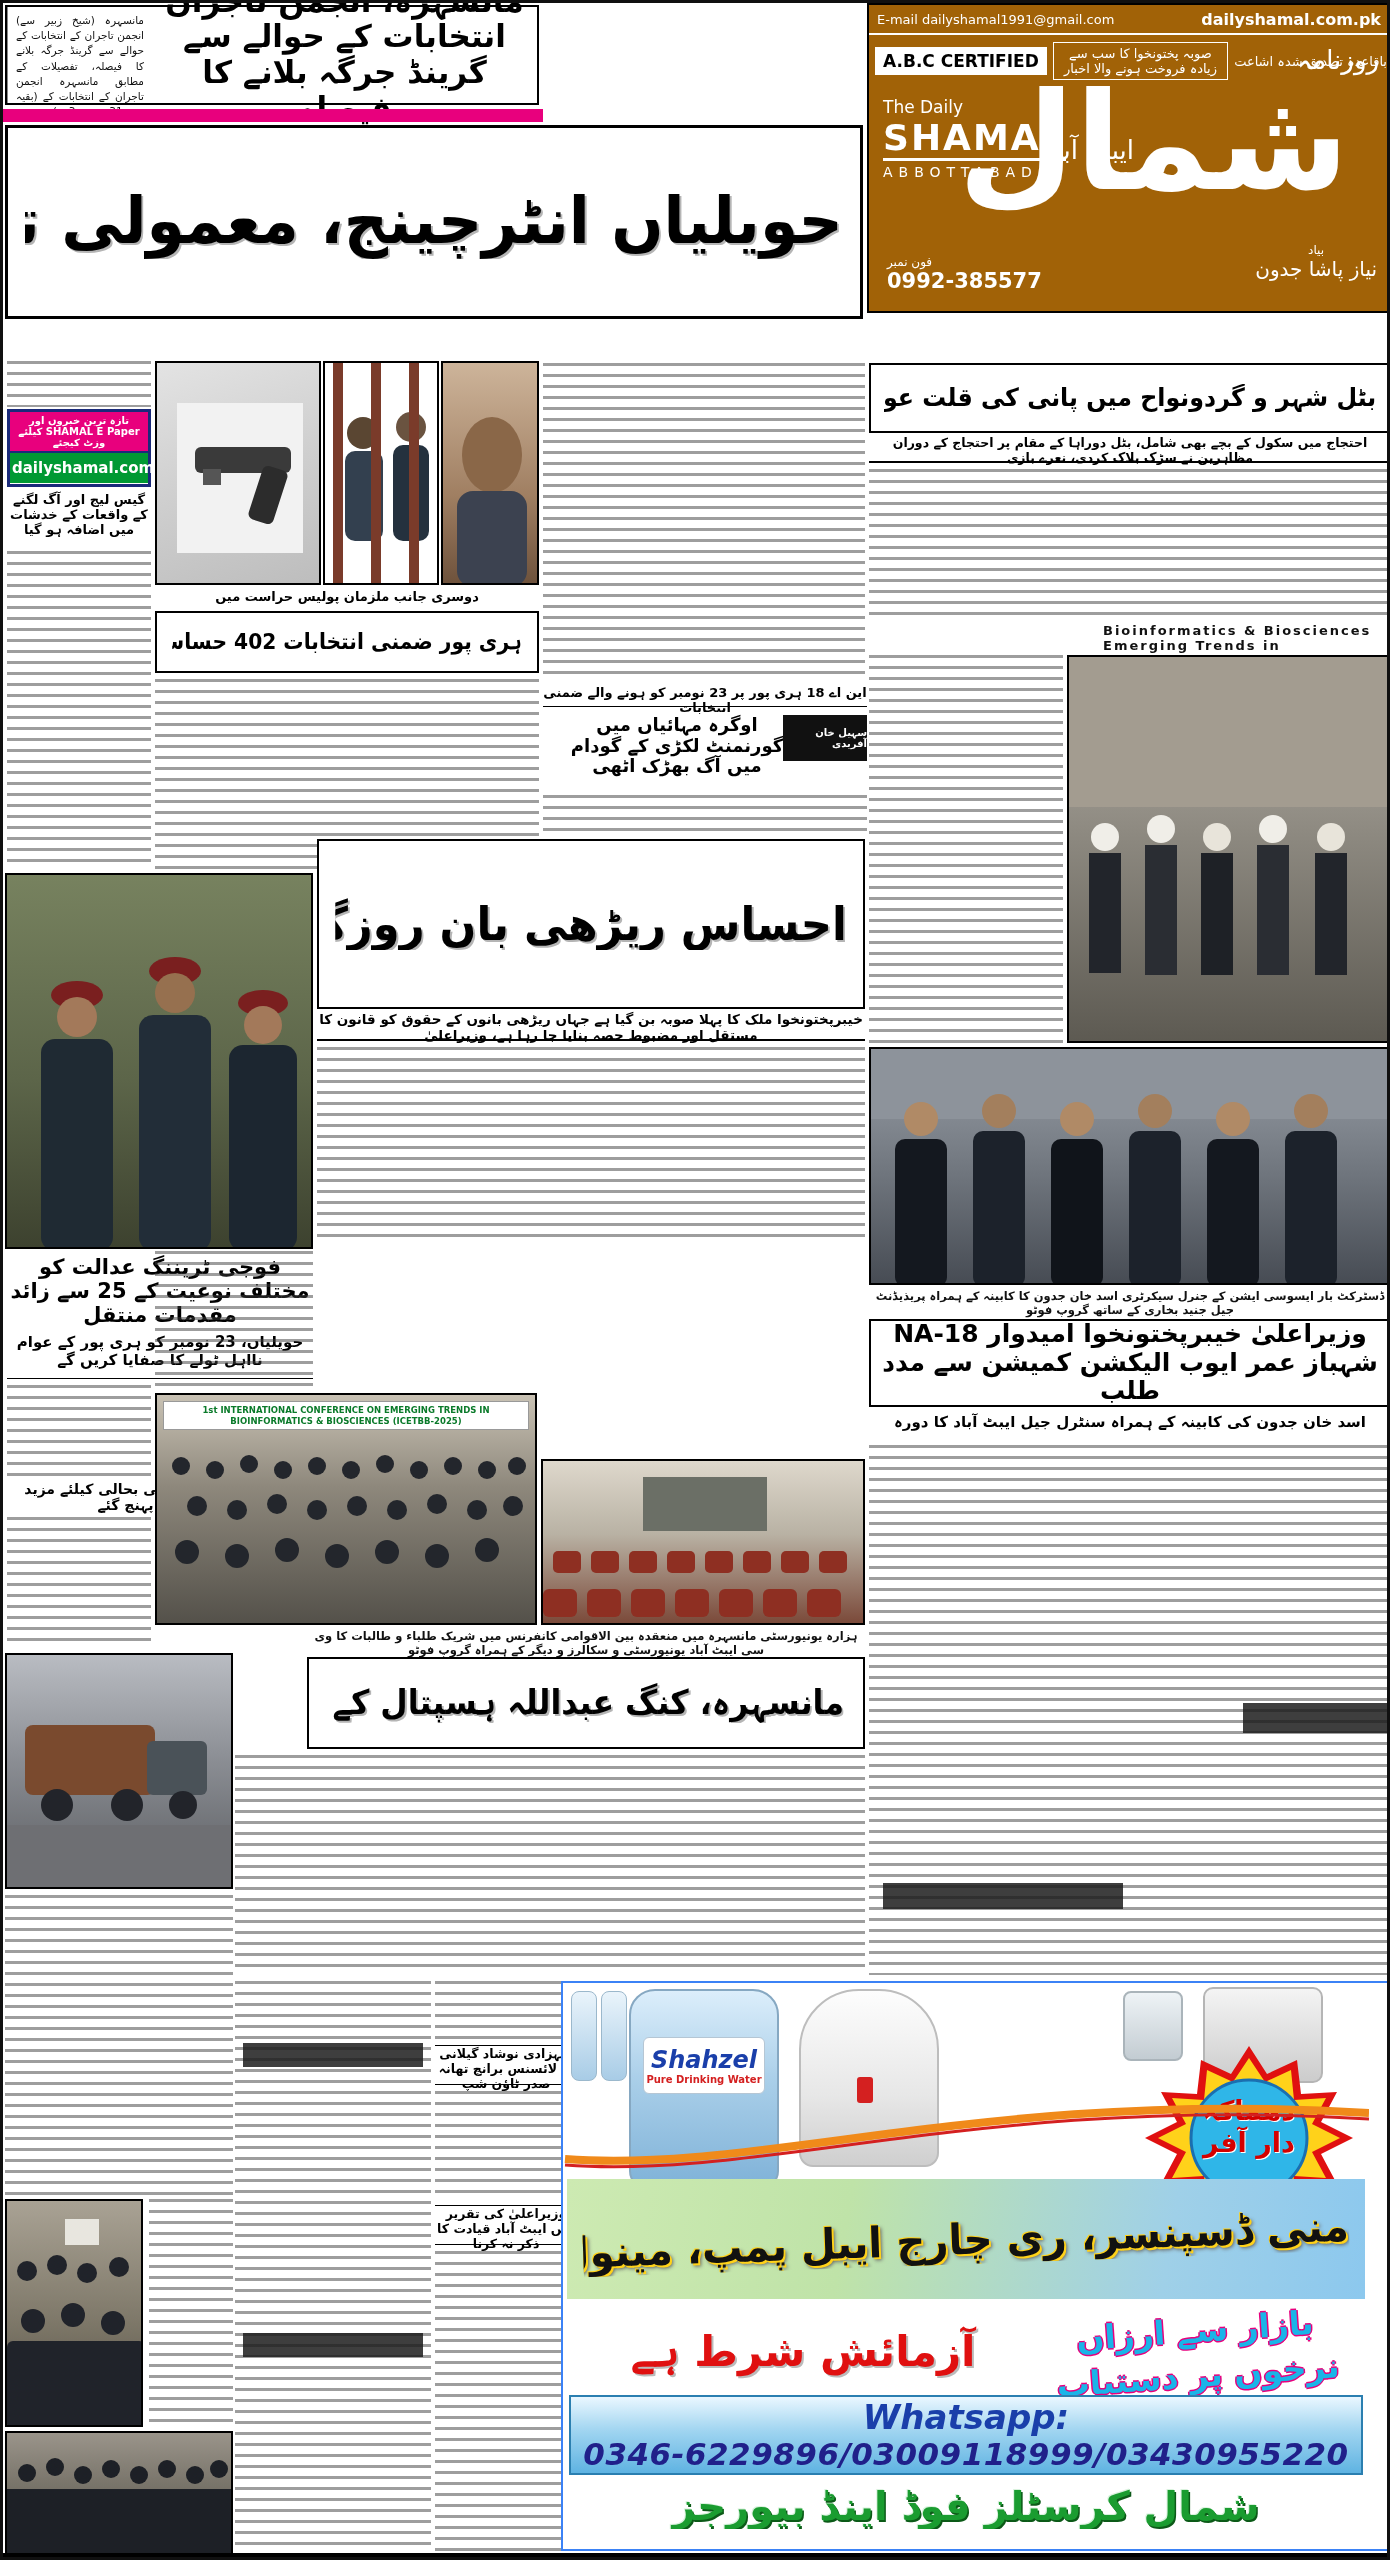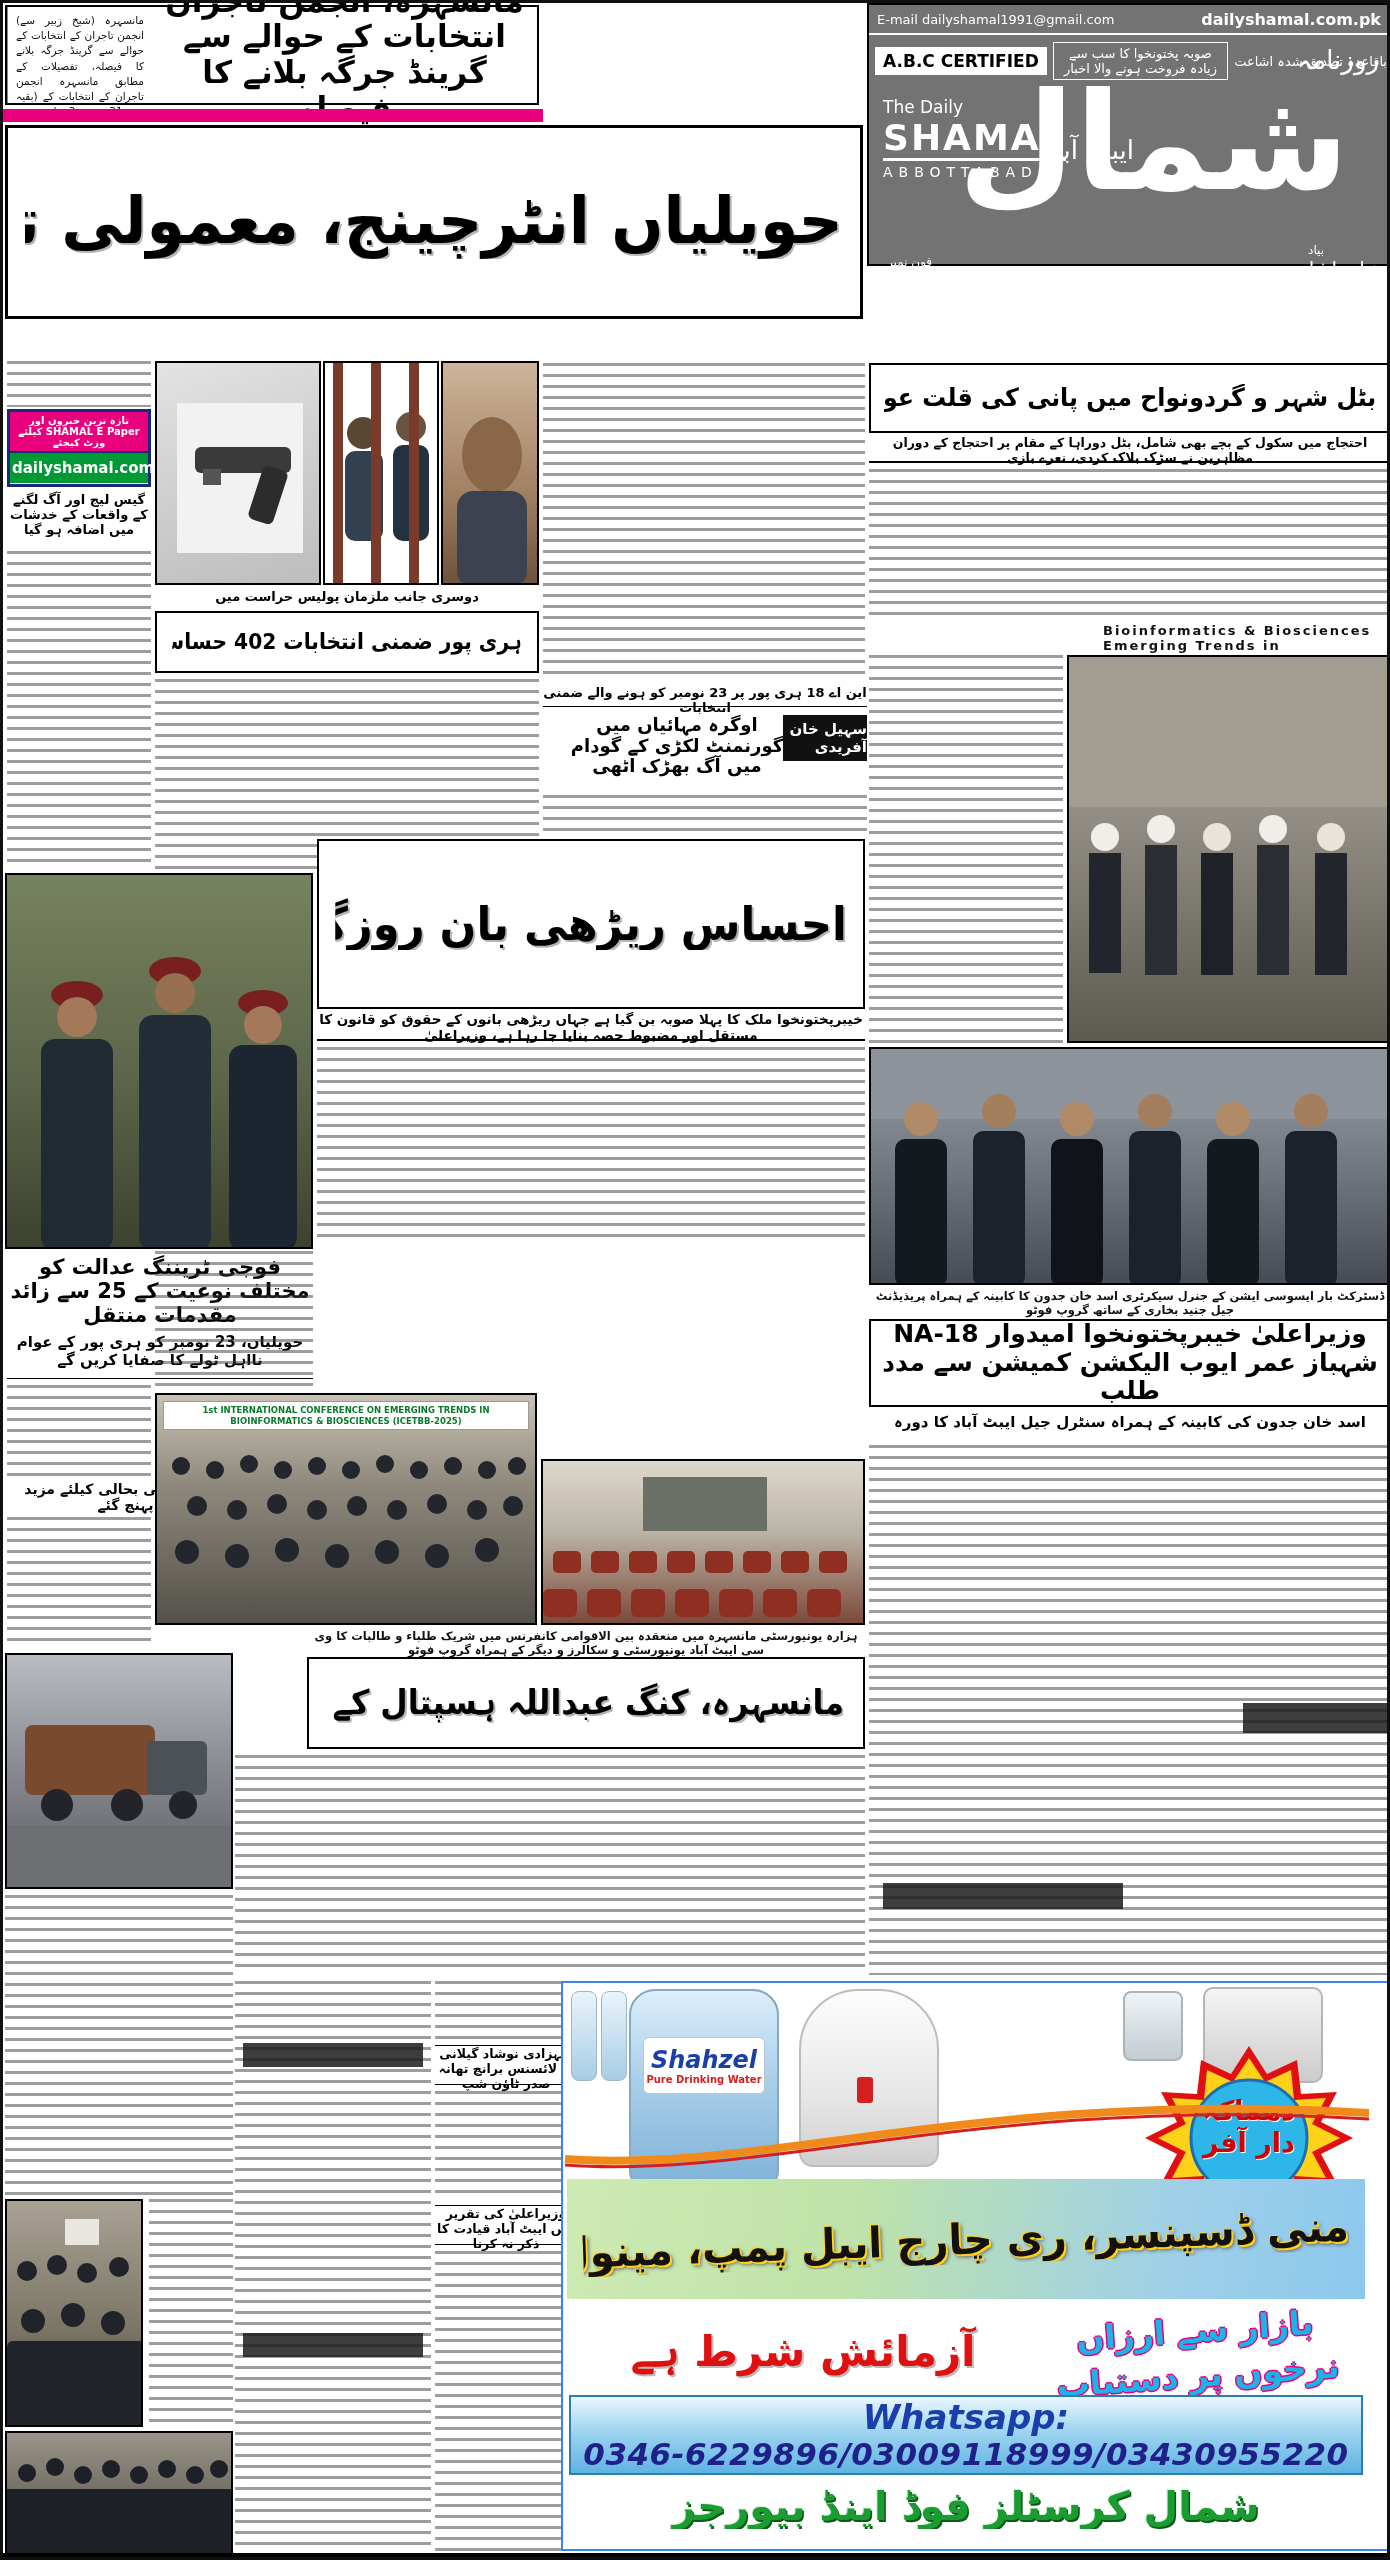--- a/index.html
+++ b/index.html
@@ -30,21 +30,21 @@
     <div class="urdu smallbody" style="width:128px;padding:6px 8px;border-left:1px solid #888;">مانسہرہ (شیخ زبیر سے) انجمن تاجران کے انتخابات کے حوالے سے گرینڈ جرگہ بلانے کا فیصلہ، تفصیلات کے مطابق مانسہرہ انجمن تاجران کے انتخابات کے (بقیہ نمبر 31 صفحہ 3 پر)</div>
     <div class="urdu headline" style="flex:1;font-size:31px;display:flex;align-items:center;justify-content:center;padding:16px 6px;">مانسہرہ، انجمن تاجران انتخابات کے حوالے سے گرینڈ جرگہ بلانے کا فیصلہ</div>
   </div>
 
   <div class="abs" style="left:0;top:106px;width:540px;height:13px;background:#e8007d;"></div>
 
   <div class="abs box" style="left:2px;top:122px;width:858px;height:194px;display:flex;align-items:center;justify-content:center;border-width:3px;">
     <div class="urdu headline emboss nowrap" style="font-size:64px;transform:scaleX(.96);">حویلیاں انٹرچینج، معمولی تکرار پر ایک شخص قتل</div>
   </div>
 
-  <div class="abs" style="left:864px;top:0;width:524px;height:263px;background:#737373;border:2px solid #000;">
+  <div class="abs" style="left:864px;top:0;width:524px;height:310px;background:#a16207;border:2px solid #000;">
     <div class="abs" style="left:0;top:0;width:100%;height:30px;display:flex;justify-content:space-between;align-items:center;padding:0 8px;border-bottom:2px solid #fff;">
       <span class="masttxt" style="font-size:13px;">E-mail dailyshamal1991@gmail.com</span>
       <span class="masttxt" style="font-size:16px;font-weight:bold;">dailyshamal.com.pk</span>
     </div>
     <div class="abs" style="left:6px;top:36px;width:512px;height:40px;display:flex;align-items:center;gap:6px;">
       <span style="background:#fff;color:#000;font-weight:bold;font-size:17px;padding:4px 8px;">A.B.C CERTIFIED</span>
       <span class="masttxt urdu" style="font-size:13px;border:1px solid #fff;padding:3px 6px;flex:1;text-align:center;">صوبہ پختونخوا کا سب سے زیادہ فروخت ہونے والا اخبار</span>
       <span class="masttxt urdu" style="font-size:13px;">باقاعدہ تصدیق شدہ اشاعت</span>
     </div>
     <div class="abs masttxt" style="left:14px;top:92px;">
@@ -106,21 +106,21 @@
   <div class="abs urdu" style="left:152px;top:586px;width:384px;height:20px;font-size:13px;font-weight:bold;text-align:center;">دوسری جانب ملزمان پولیس حراست میں</div>
 
   <div class="abs box" style="left:152px;top:608px;width:384px;height:62px;display:flex;align-items:center;justify-content:center;">
     <div class="urdu headline nowrap" style="font-size:22px;transform:scaleX(.92);">ہری پور ضمنی انتخابات 402 حساس، 42 پولنگ سٹیشن انتہائی حساس قرار</div>
   </div>
   <div class="abs sim" style="left:152px;top:676px;width:384px;height:190px;"></div>
 
   <div class="abs urdu" style="left:540px;top:682px;width:324px;height:22px;font-size:13px;font-weight:bold;text-align:center;border-bottom:1.5px solid #000;">این اے 18 ہری پور پر 23 نومبر کو ہونے والے ضمنی انتخابات</div>
   <div class="abs sim" style="left:540px;top:360px;width:322px;height:318px;"></div>
   <div class="abs urdu headline" style="left:556px;top:712px;width:236px;height:76px;font-size:18px;">اوگرہ مہائیاں میں گورنمنٹ لکڑی کے گودام میں آگ بھڑک اٹھی</div>
-  <div class="abs urdu" style="left:780px;top:712px;width:84px;height:46px;background:#111;color:#fff;font-weight:bold;font-size:15px;display:flex;align-items:center;justify-content:center;">سہیل خان آفریدی</div>
+  <div class="abs urdu" style="left:780px;top:712px;width:84px;height:46px;background:#111;color:#fff;font-weight:bold;font-size:10px;display:flex;align-items:center;justify-content:center;">سہیل خان آفریدی</div>
   <div class="abs sim" style="left:540px;top:792px;width:324px;height:40px;"></div>
   <div class="abs sim" style="left:152px;top:868px;width:158px;height:0px;"></div>
 
   <div class="abs box" style="left:866px;top:360px;width:522px;height:70px;display:flex;align-items:center;justify-content:center;">
     <div class="urdu headline nowrap" style="font-size:25px;transform:scaleX(.95);">بٹل شہر و گردونواح میں پانی کی قلت عوام سڑکوں پر نکل آئے احتجاجی مظاہرہ</div>
   </div>
   <div class="abs urdu" style="left:866px;top:432px;width:522px;height:28px;font-size:12.5px;font-weight:bold;text-align:center;border-bottom:2px solid #000;">احتجاج میں سکول کے بچے بھی شامل، بٹل دوراہا کے مقام پر احتجاج کے دوران مظاہرین نے سڑک بلاک کردی، نعرے بازی</div>
   <div class="abs sim" style="left:866px;top:466px;width:522px;height:152px;"></div>
   <div class="abs" style="left:1100px;top:620px;width:288px;height:28px;font-size:13px;font-weight:bold;color:#111;letter-spacing:2px;">Bioinformatics &amp; Biosciences Emerging Trends in</div>
 

